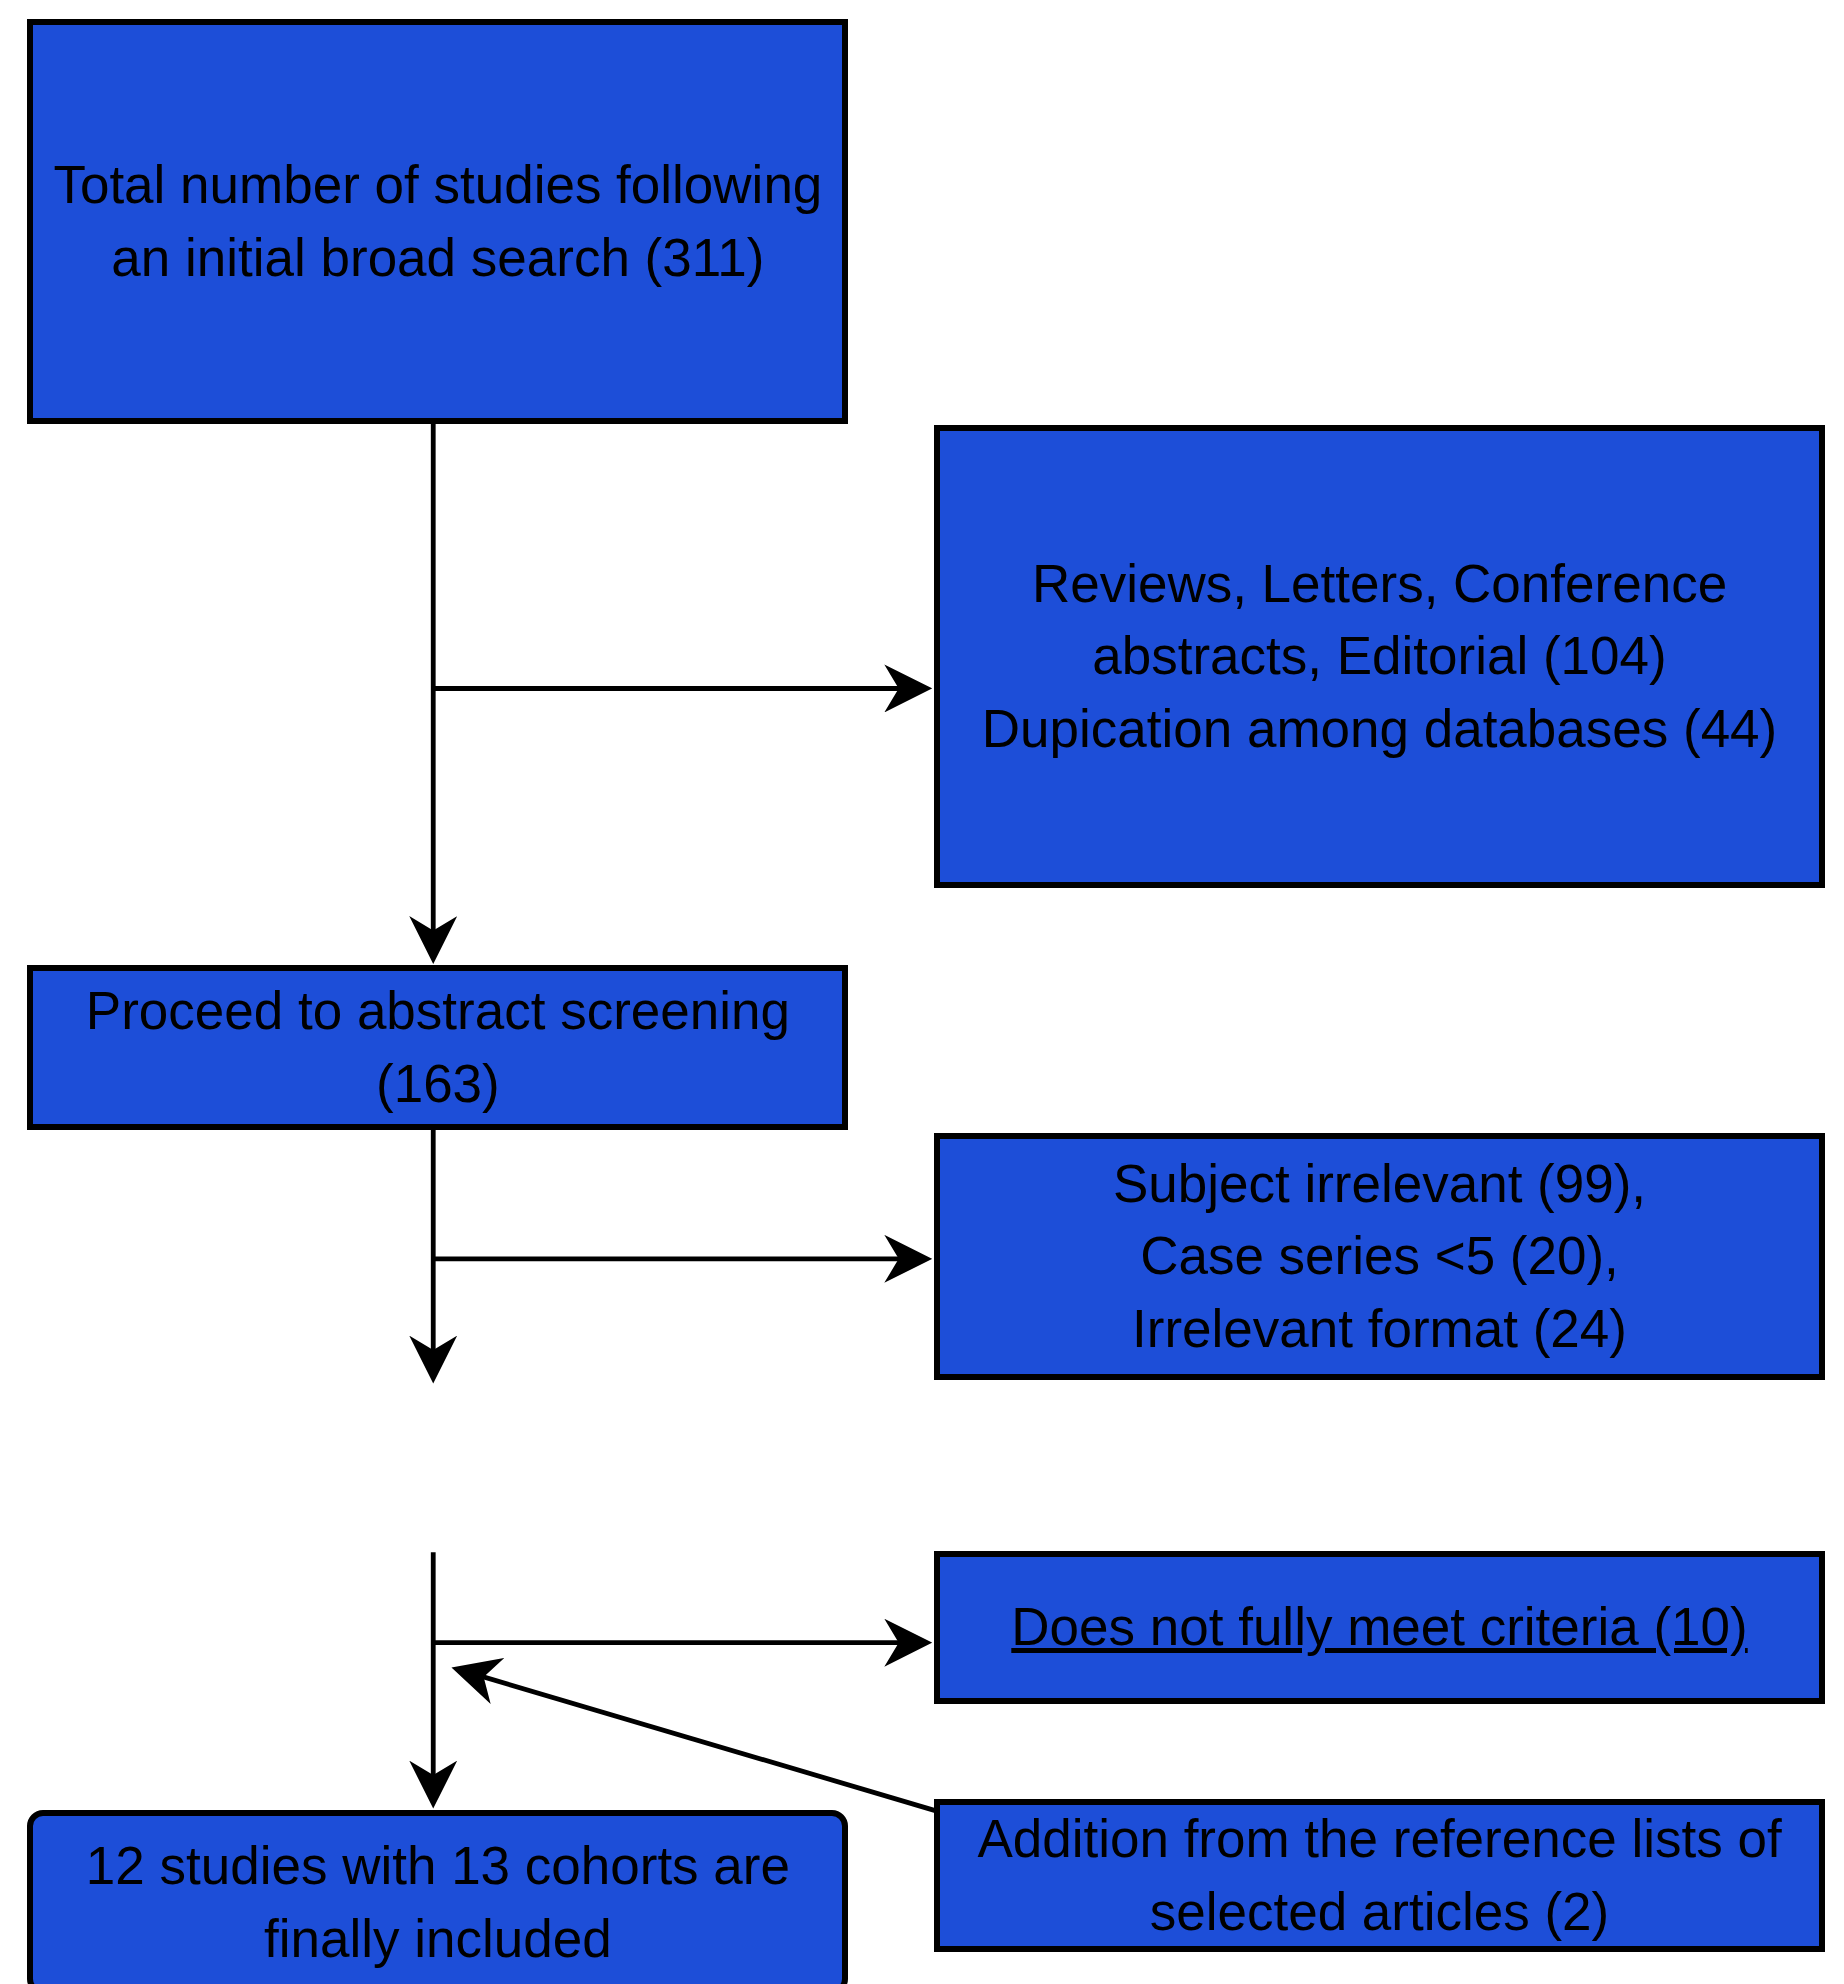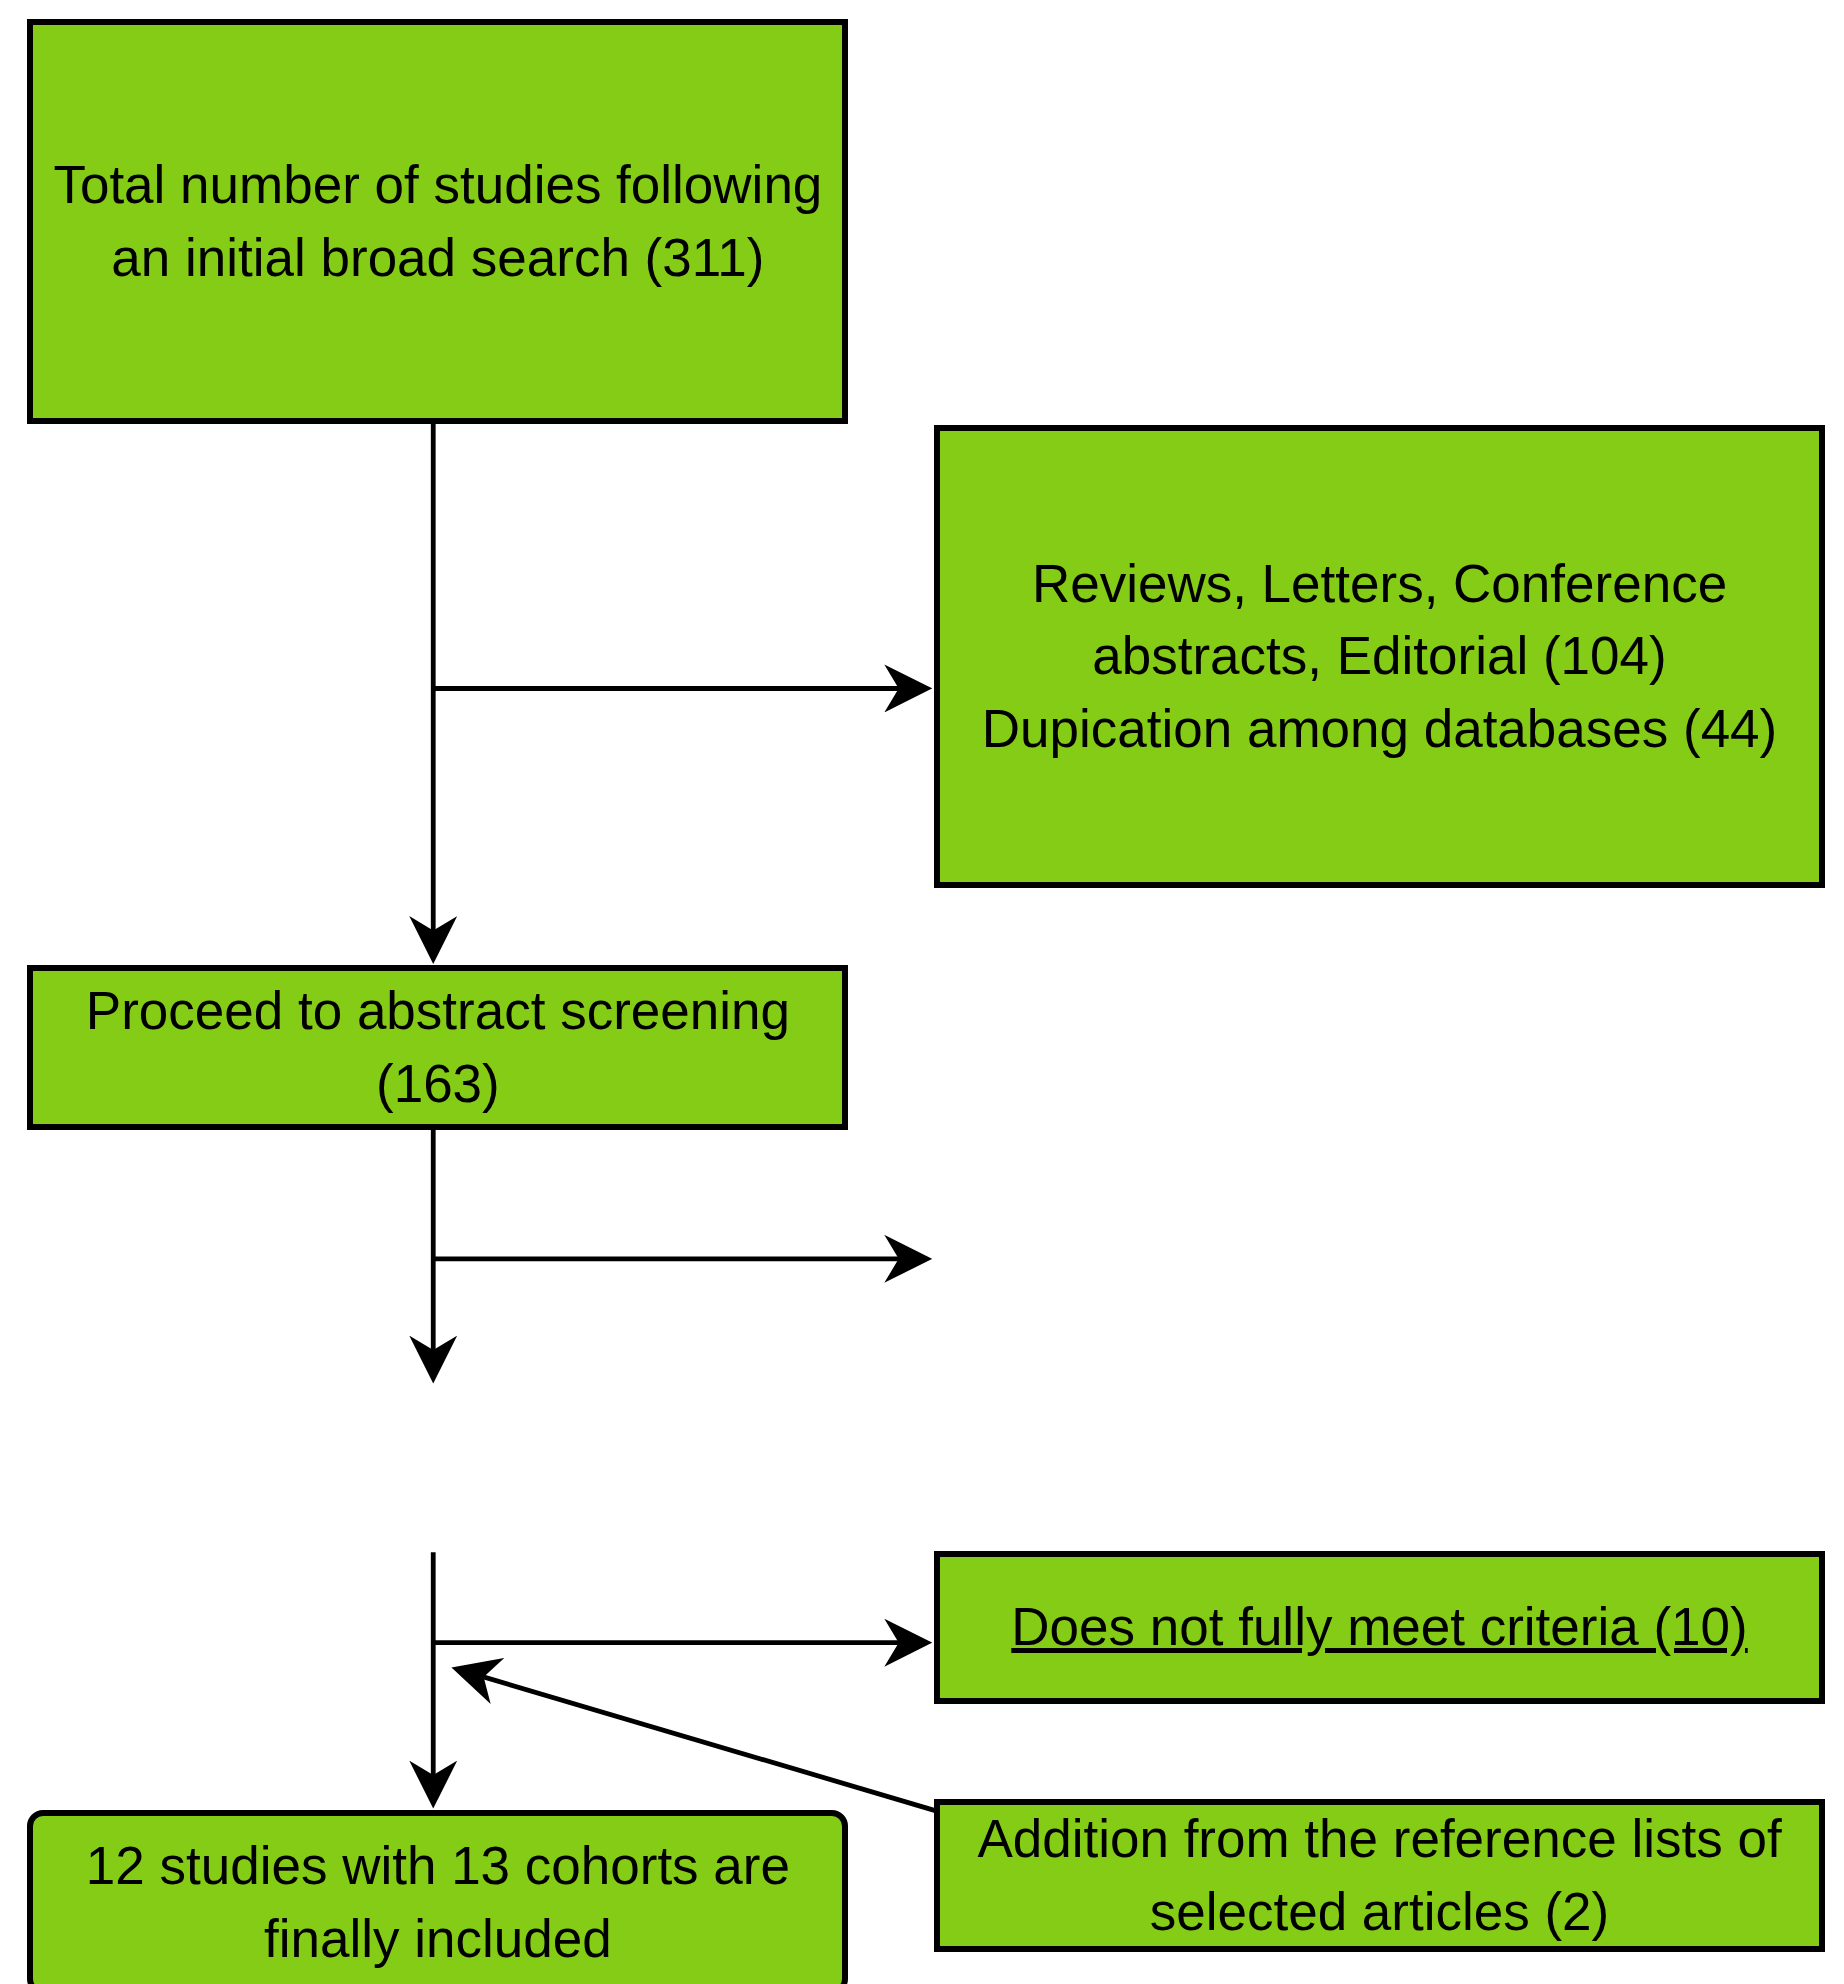--- a/index.html
+++ b/index.html
@@ -12,21 +12,21 @@
     width: 1844px;
     height: 1985px;
     background: #ffffff;
     font-family: "Liberation Sans", "DejaVu Sans", sans-serif;
     color: #000000;
   }
   .node {
     position: absolute;
     box-sizing: border-box;
     border: 6.2px solid #000000;
-    background: #84cc16;
+    background: #1d4ed8;
     display: flex;
     align-items: center;
     justify-content: center;
     text-align: center;
     white-space: pre-line;
     font-size: 53px;
     line-height: 1.36;
     font-weight: 400;
     padding: 0 5.5px;
   }
@@ -73,20 +73,23 @@
   <div class="node" id="n-initial">Total number of studies following
 an initial broad search (311)</div>
 
   <div class="node" id="n-excl1">Reviews, Letters, Conference
 abstracts, Editorial (104)
 Dupication among databases (44)</div>
 
   <div class="node" id="n-abstract">Proceed to abstract screening
 (163)</div>
 
+  <div class="node" id="n-excl2">Subject irrelevant (99),
+Case series &lt;5 (20),
+Irrelevant format (24)</div>
 
 
   <div class="node" id="n-excl3">Does not fully meet criteria (10)</div>
 
   <div class="node" id="n-included">12 studies with 13 cohorts are
 finally included</div>
 
   <div class="node" id="n-refadd">Addition from the reference lists of
 selected articles (2)</div>
 

